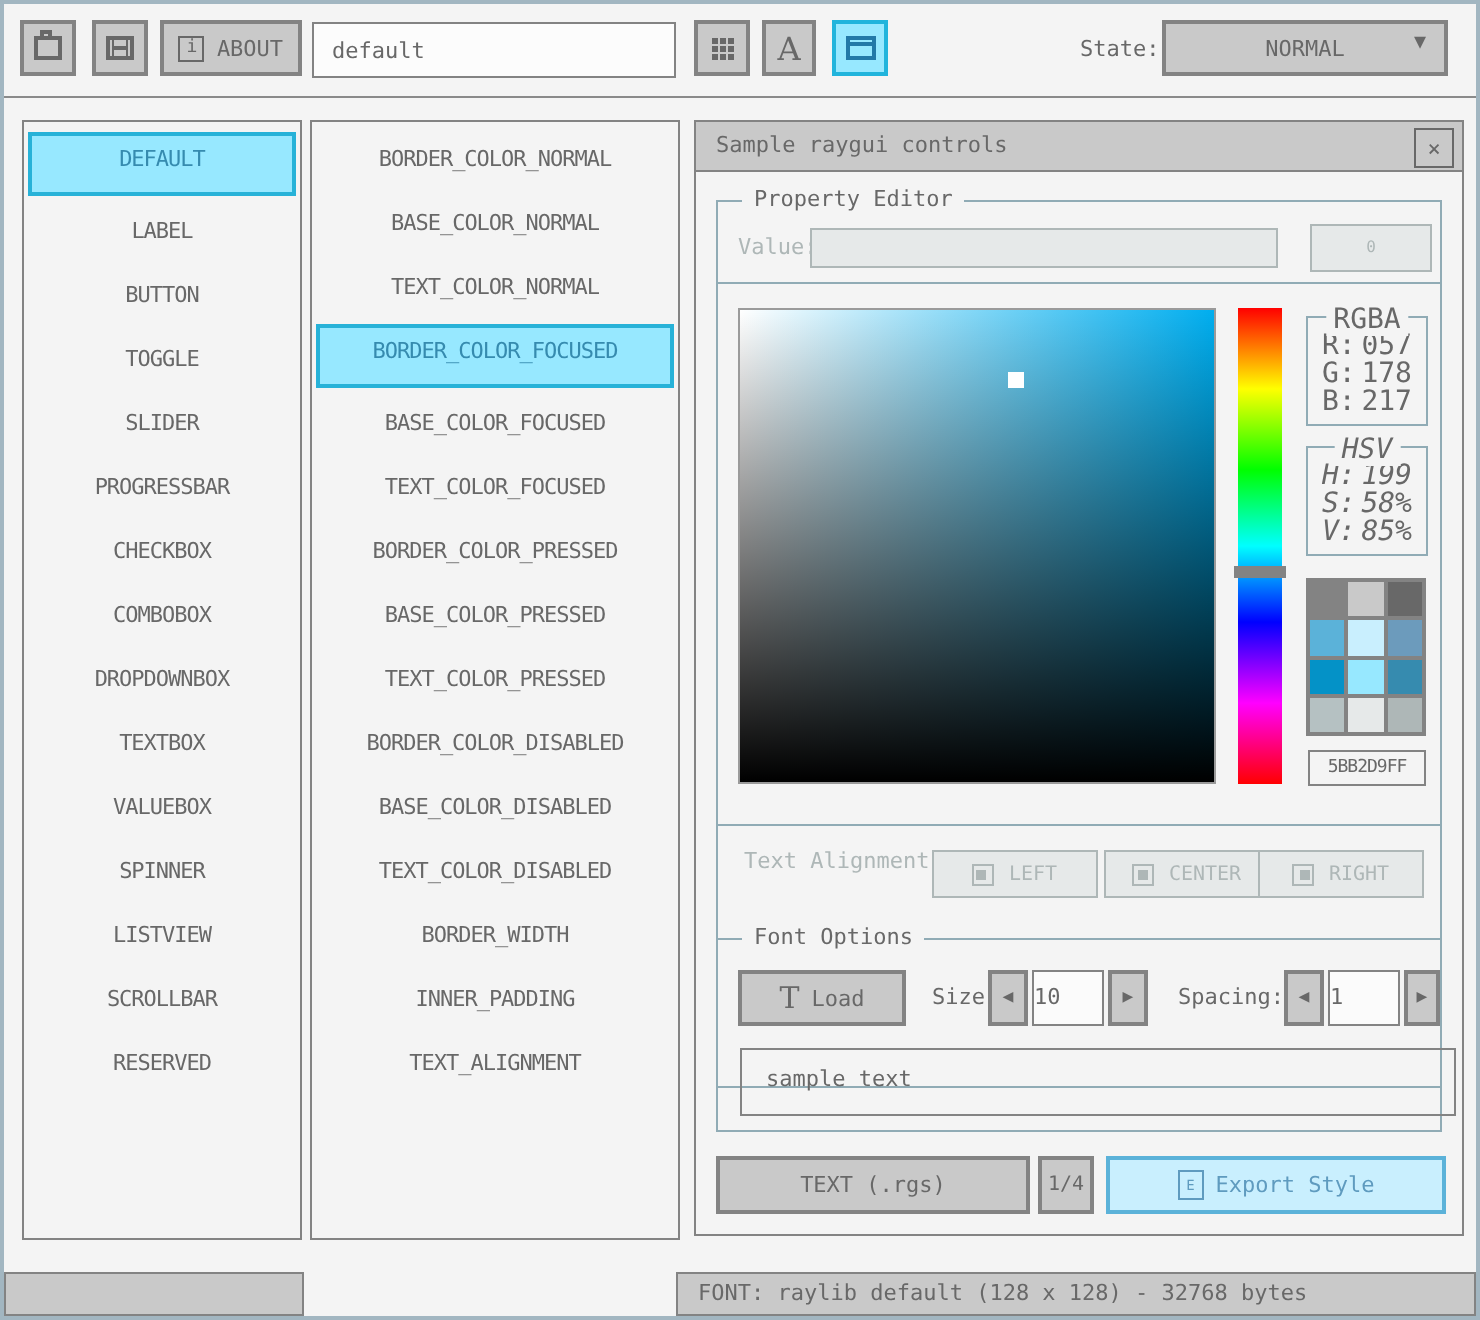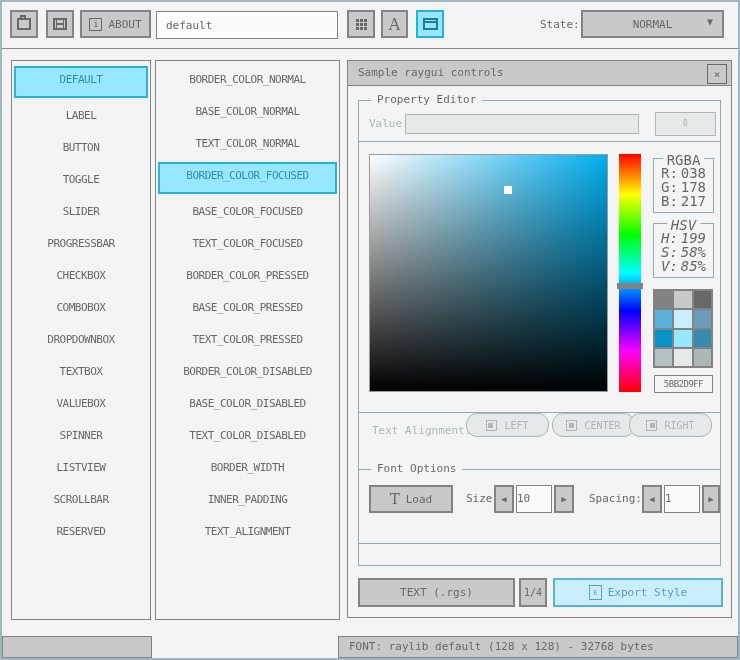--- a/index.html
+++ b/index.html
@@ -84,21 +84,21 @@
   .mini-group { font-size:14px; }
   .mini-group .groupbox-title { left:50%; transform:translateX(-50%); top:-7px; padding:0 4px; }
   .mini-row { display:flex; justify-content:space-between; padding:0 7px; line-height:14px; }
   .mini-group .rows { padding-top:7px; }
 
   .swatches { left:294px; top:188px; width:60px; height:79px; background:#838383;
     display:grid; grid-template-columns:repeat(3,1fr); grid-template-rows:repeat(4,1fr); gap:2px; padding:2px; }
   .hex-box { left:295px; top:274px; width:59px; height:18px; border:1px solid #838383; background:#f4f4f4;
     text-align:center; line-height:16px; font-size:9px; letter-spacing:-0.5px; }
 
-  .align-btn { position:absolute; top:312px; width:83px; height:24px; display:flex; align-items:center; justify-content:center; gap:7px; font-size:10px;border-radius:11px; }
+  .align-btn { position:absolute; top:324px; width:83px; height:24px; display:flex; align-items:center; justify-content:center; gap:7px; font-size:10px; }
   .align-icon { width:11px; height:11px; border:1px solid #aeb7b7; box-sizing:border-box; display:flex; align-items:center; padding:1px; }
   .align-icon i { display:block; width:5px; height:5px; background:#aeb7b7; }
   .align-icon.l { justify-content:flex-start; } .align-icon.c { justify-content:center; } .align-icon.r { justify-content:flex-end; }
 
   
   .spin-btn { position:absolute; top:15px; width:20px; height:28px; font-size:9px; }
   .spin-val { position:absolute; top:15px; width:36px; height:28px; background:#fbfbfb; border:1px solid #838383;
     text-align:left; line-height:26px; }
   .sample-box { position:absolute; left:11px; top:54px; width:344px; height:32px; border:1px solid #838383; line-height:30px; padding-left:12px; }
 
@@ -198,21 +198,21 @@
         <div class="picker-marker"></div>
       </div>
       <div class="abs hue-bar"></div>
       <div class="abs hue-handle"></div>
 
       <div class="groupbox mini-group" style="left:294px; top:57px; width:61px; height:55px;">
         <span class="groupbox-title">RGBA</span>
         <div class="rows">
           <div class="mini-row">
             <span>R:</span>
-            <span>038</span>
+            <span>057</span>
           </div>
           <div class="mini-row">
             <span>G:</span>
             <span>178</span>
           </div>
           <div class="mini-row">
             <span>B:</span>
             <span>217</span>
           </div>
         </div>
@@ -295,20 +295,21 @@
 
       <div class="abs" style="left:230px; top:22px;">Spacing:</div>
       <div class="abs btn spin-btn" style="left:283px;">
         <span>◀</span>
       </div>
       <div class="abs spin-val" style="left:305px;">1</div>
       <div class="abs btn spin-btn" style="left:343px; width:18px;">
         <span>▶</span>
       </div>
 
+      <div class="sample-box">sample text</div>
     </div>
 
     <div class="abs btn" style="left:10px; top:517px; width:157px; height:29px;">
       <span>TEXT (.rgs)</span>
     </div>
     <div class="abs btn" style="left:171px; top:517px; width:28px; height:29px; font-size:10px;">
       <span>1/4</span>
     </div>
     <div class="abs btn export-btn" style="left:205px; top:517px; width:170px; height:29px;">
       <span class="export-icon">E</span>

